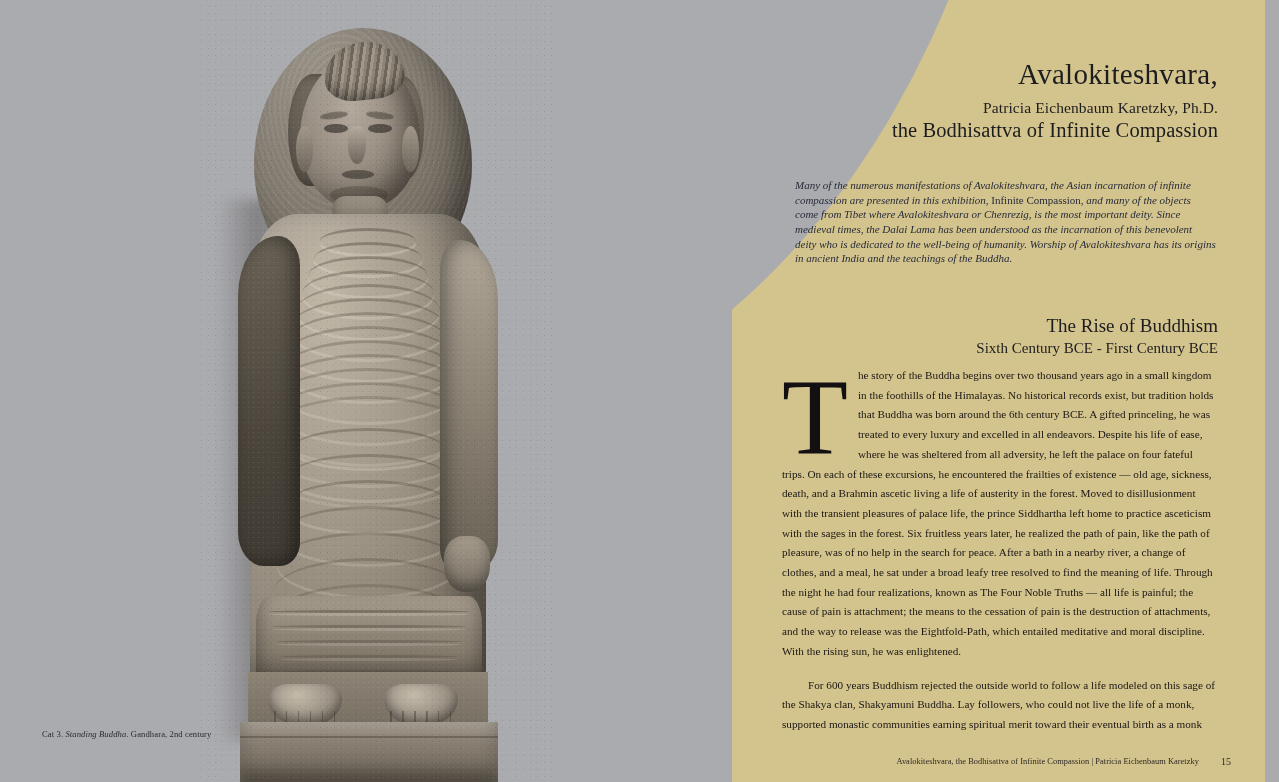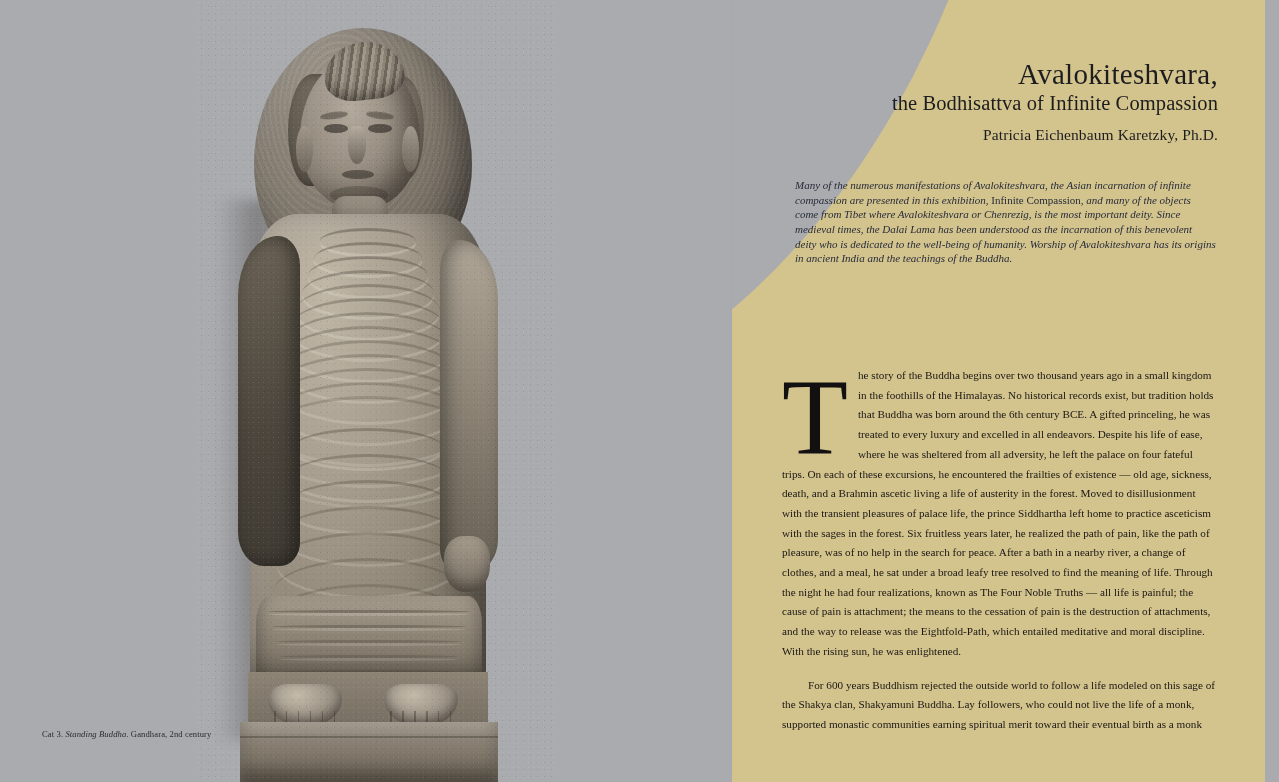--- a/index.html
+++ b/index.html
@@ -462,32 +462,40 @@
 
   <div id="recto">
 
     <div id="tan-field"></div>
     <div id="curve-cut"></div>
 
     <div class="recto-content">
 
       <div id="title-block">
         <div id="title-line1">Avalokiteshvara,</div>
+        <div id="byline">Patricia Eichenbaum Karetzky, Ph.D.</div>
         <div id="title-line2">the Bodhisattva of Infinite Compassion</div>
-        <div id="byline">Patricia Eichenbaum Karetzky, Ph.D.</div>
       </div>
 
       <div id="lede">
         <span>Many of the numerous manifestations of Avalokiteshvara, the Asian incarnation of infinite compassion are  presented in this exhibition, </span><span class="roman">Infinite Compassion,</span><span> and many of the objects come from Tibet where Avalokiteshvara or Chenrezig, is the most important deity. Since medieval times, the Dalai Lama has been understood as the incarnation of this benevolent deity who is dedicated to the well-being of humanity. Worship of Avalokiteshvara has its origins in ancient India and the teachings of the Buddha.</span>
       </div>
 
+      <div id="section-head">
+        <div id="section-title">The Rise of Buddhism</div>
+        <div id="section-sub">Sixth Century BCE - First Century BCE</div>
+      </div>
 
       <div id="body">
         <div id="para1">
           <span id="dropcap">T</span><span>he story of the Buddha begins over two thousand years ago in a small kingdom in the foothills of the Himalayas. No historical records exist, but tradition holds that Buddha was born around the 6th century BCE. A gifted princeling, he was treated to every luxury and excelled in all endeavors. Despite his life of ease, where he was sheltered from all adversity, he left the palace on four fateful trips. On each of these excursions, he encountered the frailties of existence — old age, sickness, death, and a Brahmin ascetic living a life of austerity in the forest. Moved to disillusionment with the transient pleasures of palace life, the prince Siddhartha left home to practice asceticism with the sages in the forest. Six fruitless years later, he realized the path of pain, like the path of pleasure, was of no help in the search for peace. After a bath in a nearby river, a change of clothes, and a meal, he sat under a broad leafy tree resolved to find the meaning of life. Through the night he had four realizations, known as The Four Noble Truths — all life is painful; the cause of pain is attachment; the means to the cessation of pain is the destruction of attachments, and the way to release was the Eightfold-Path, which entailed meditative and moral discipline. With the rising sun, he was </span><span class="ital">enlightened.</span>
         </div>
         <div id="para2">For 600 years Buddhism rejected the outside world to follow a life modeled on this sage of the Shakya clan, Shakyamuni Buddha. Lay followers, who could not live the life of a monk, supported monastic communities earning spiritual merit toward their eventual birth as a monk</div>
       </div>
 
+      <div id="footer">
+        <div id="running-head">Avalokiteshvara,  the Bodhisattva of Infinite Compassion | Patricia Eichenbaum Karetzky</div>
+        <div id="folio">15</div>
+      </div>
 
     </div>
   </div>
 </div>
 
 </body></html>

